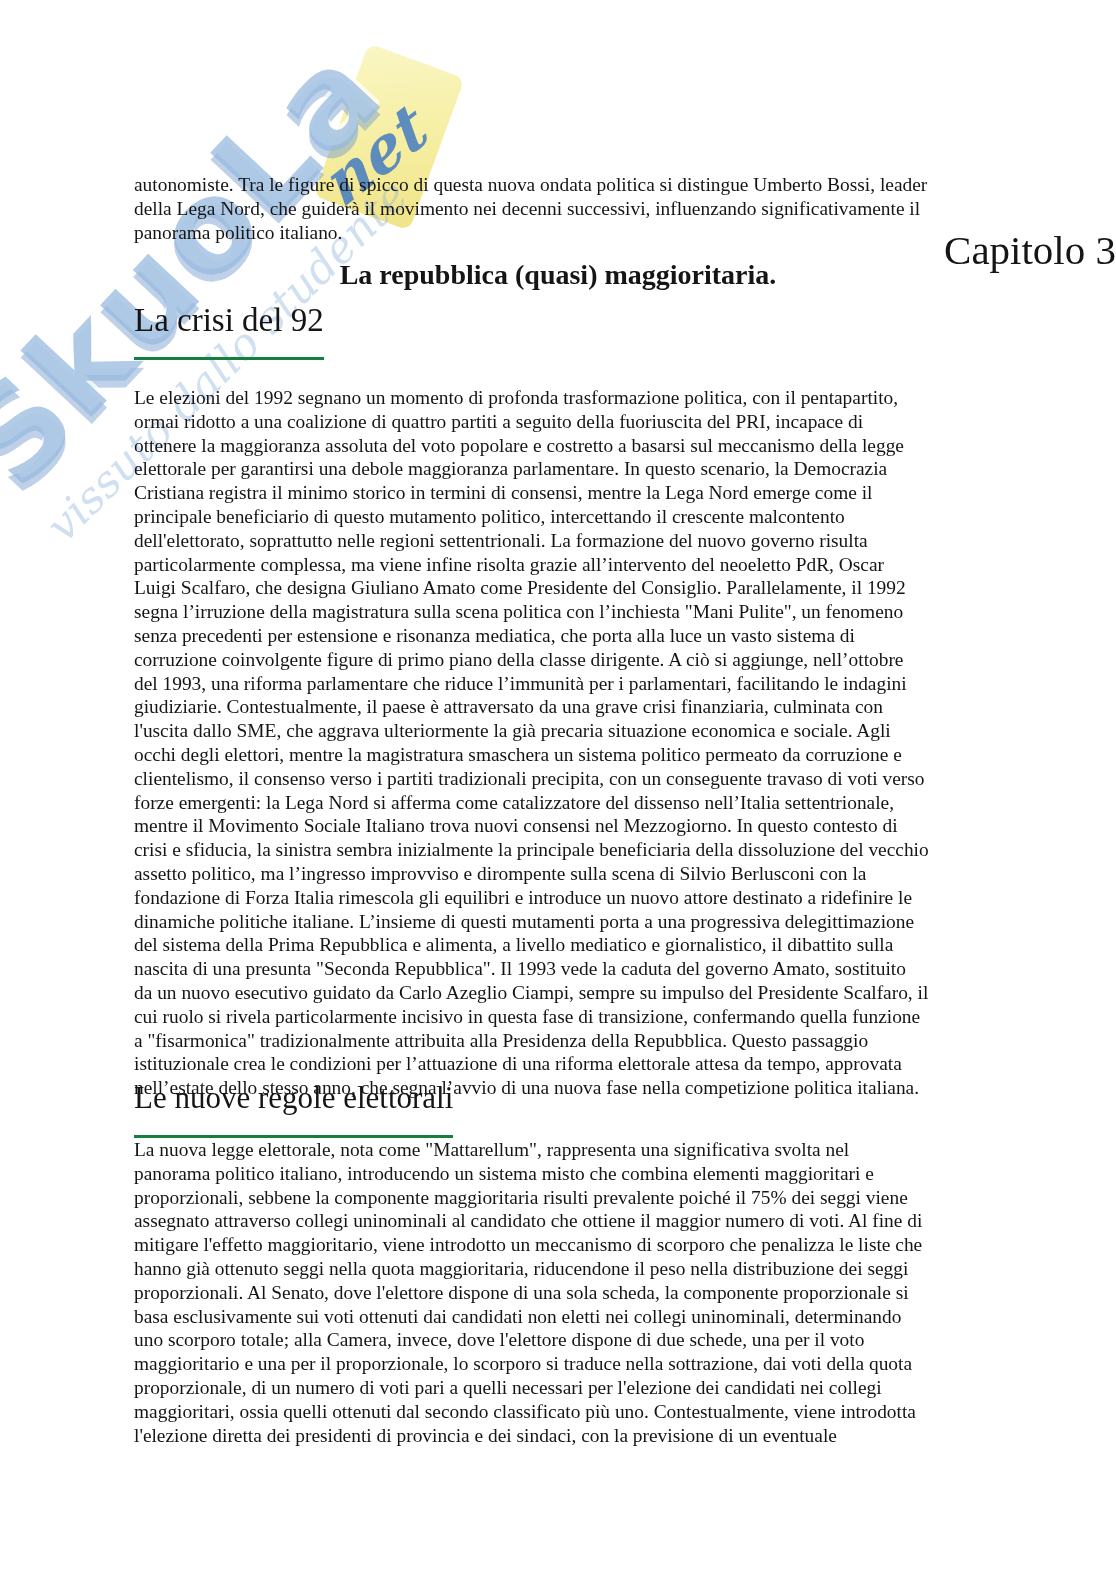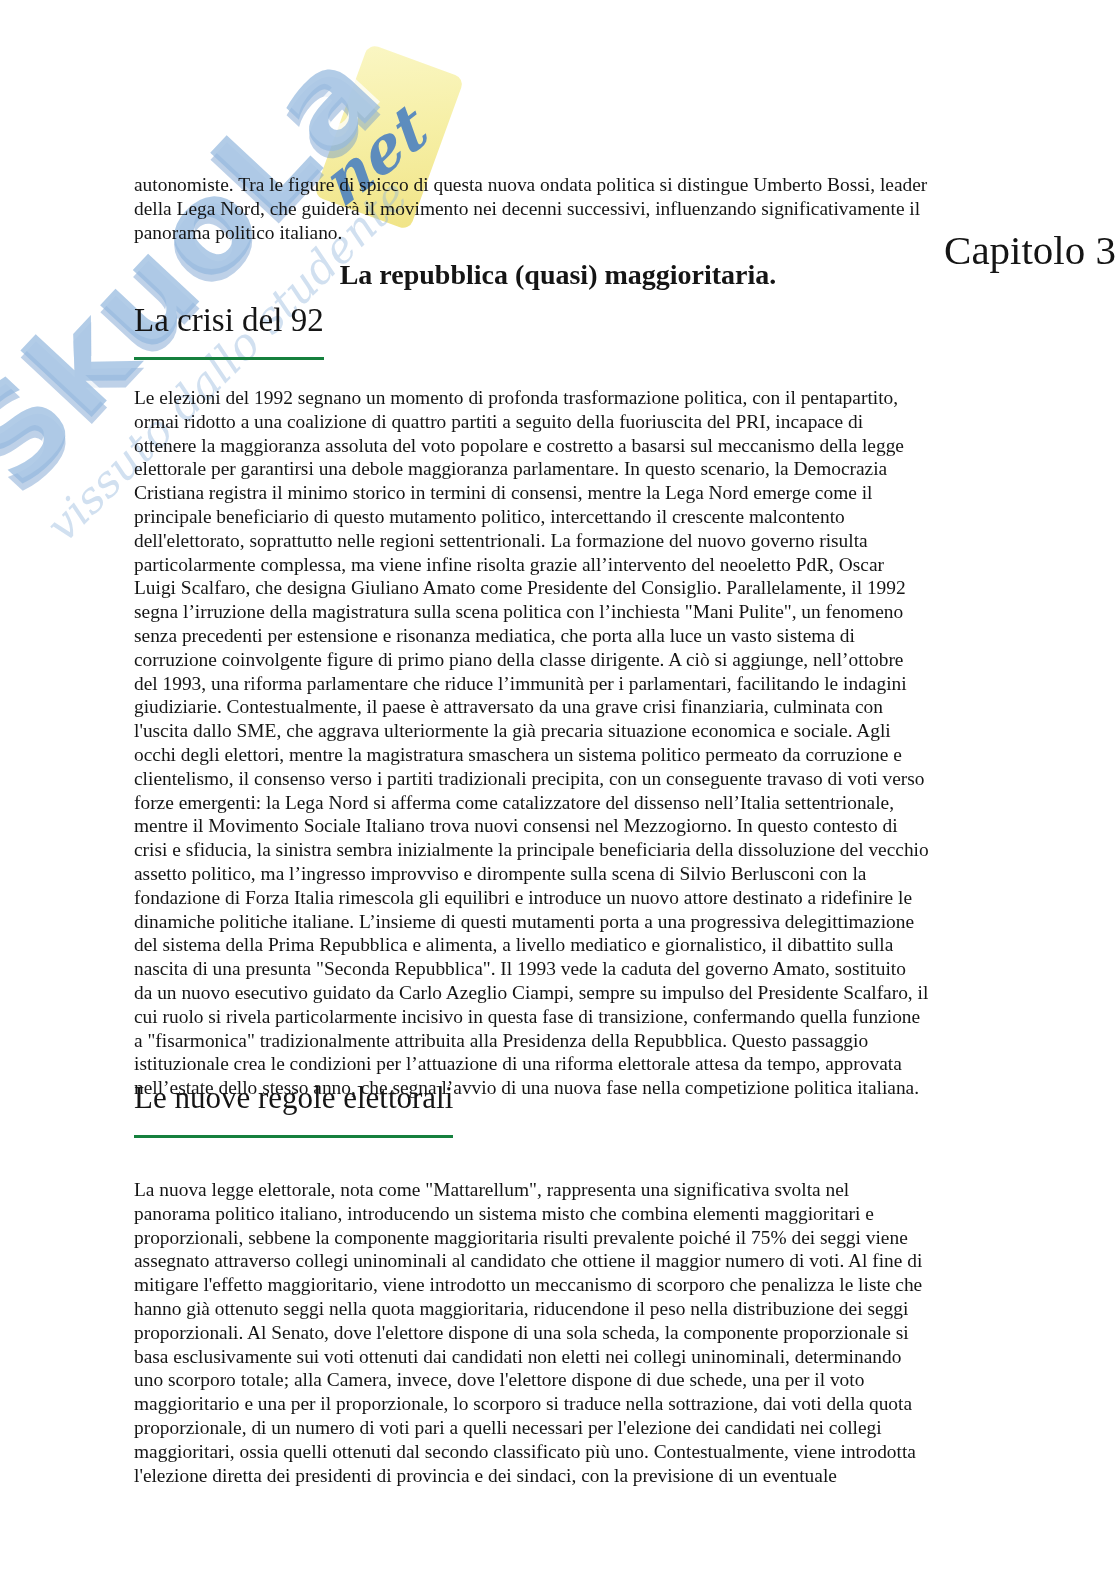--- a/index.html
+++ b/index.html
@@ -99,21 +99,21 @@
     line-height: 38px;
   }
   .section-h span {
     display: inline-block;
     border-bottom: 3px solid #15803d;
     padding-bottom: 18px;
   }
   .h-crisi { top: 301px; }
   .par-crisi { top: 342px; }
   .h-regole { top: 1049px; font-size: 31px; margin-top: 30px; }
-  .par-regole { top: 1134px; }
+  .par-regole { top: 1094px; }
 </style>
 </head>
 <body>
 
 <div class="page">
 
   <div class="watermark">
     <div class="wm-diamond"></div>
     <div class="wm-letters">SkuoLa</div>
     <div class="wm-tagline">vissuto dallo studente</div>

